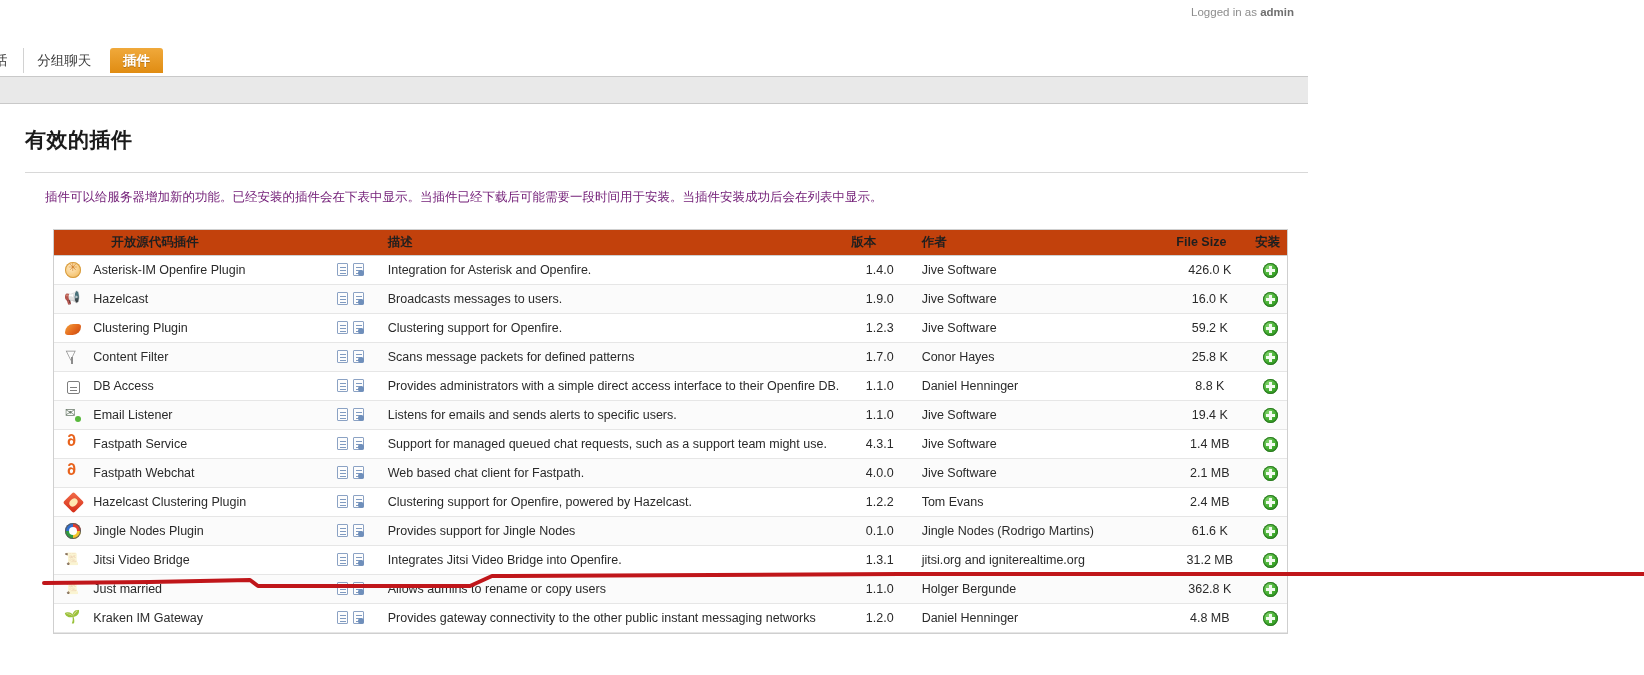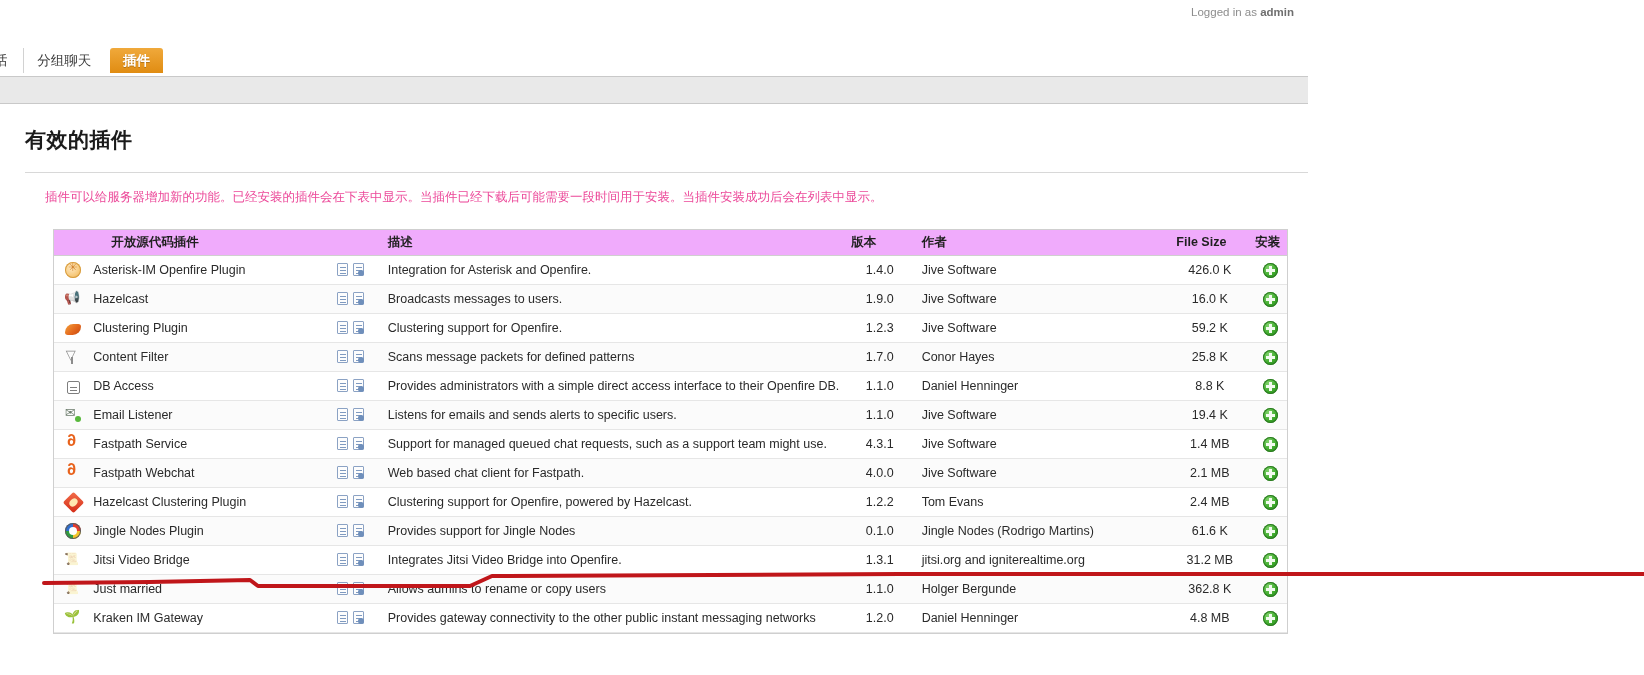--- a/index.html
+++ b/index.html
@@ -85,38 +85,38 @@
     font-family: "Liberation Serif", "DejaVu Serif", serif;
     font-size: 21px;
     font-weight: bold;
     color: #1b1b1b;
     letter-spacing: .5px;
   }
   .desc-box {
     border-top: 1px solid #d8d8d8;
     padding: 16px 0 14px 20px;
     font-size: 12.5px;
-    color: #ec4899;
+    color: #701a75;
     line-height: 1.4;
   }
 
   
   .table-wrap {
     margin: 8px 20px 0 28px;
     border: 1px solid #cfcfcf;
     background: #ffffff;
   }
   table.plugins {
     width: 100%;
     border-collapse: collapse;
     font-size: 12.5px;
     color: #222;
   }
   table.plugins thead th {
-    background: #f0abfc;
+    background: #c2410c;
     border-bottom: 1px solid #cfcfcf;
     font-weight: bold;
     font-size: 12.5px;
     color: #1f1f1f;
     height: 26px;
     padding: 0 6px;
     text-align: left;
     white-space: nowrap;
   }
   table.plugins tbody td {

